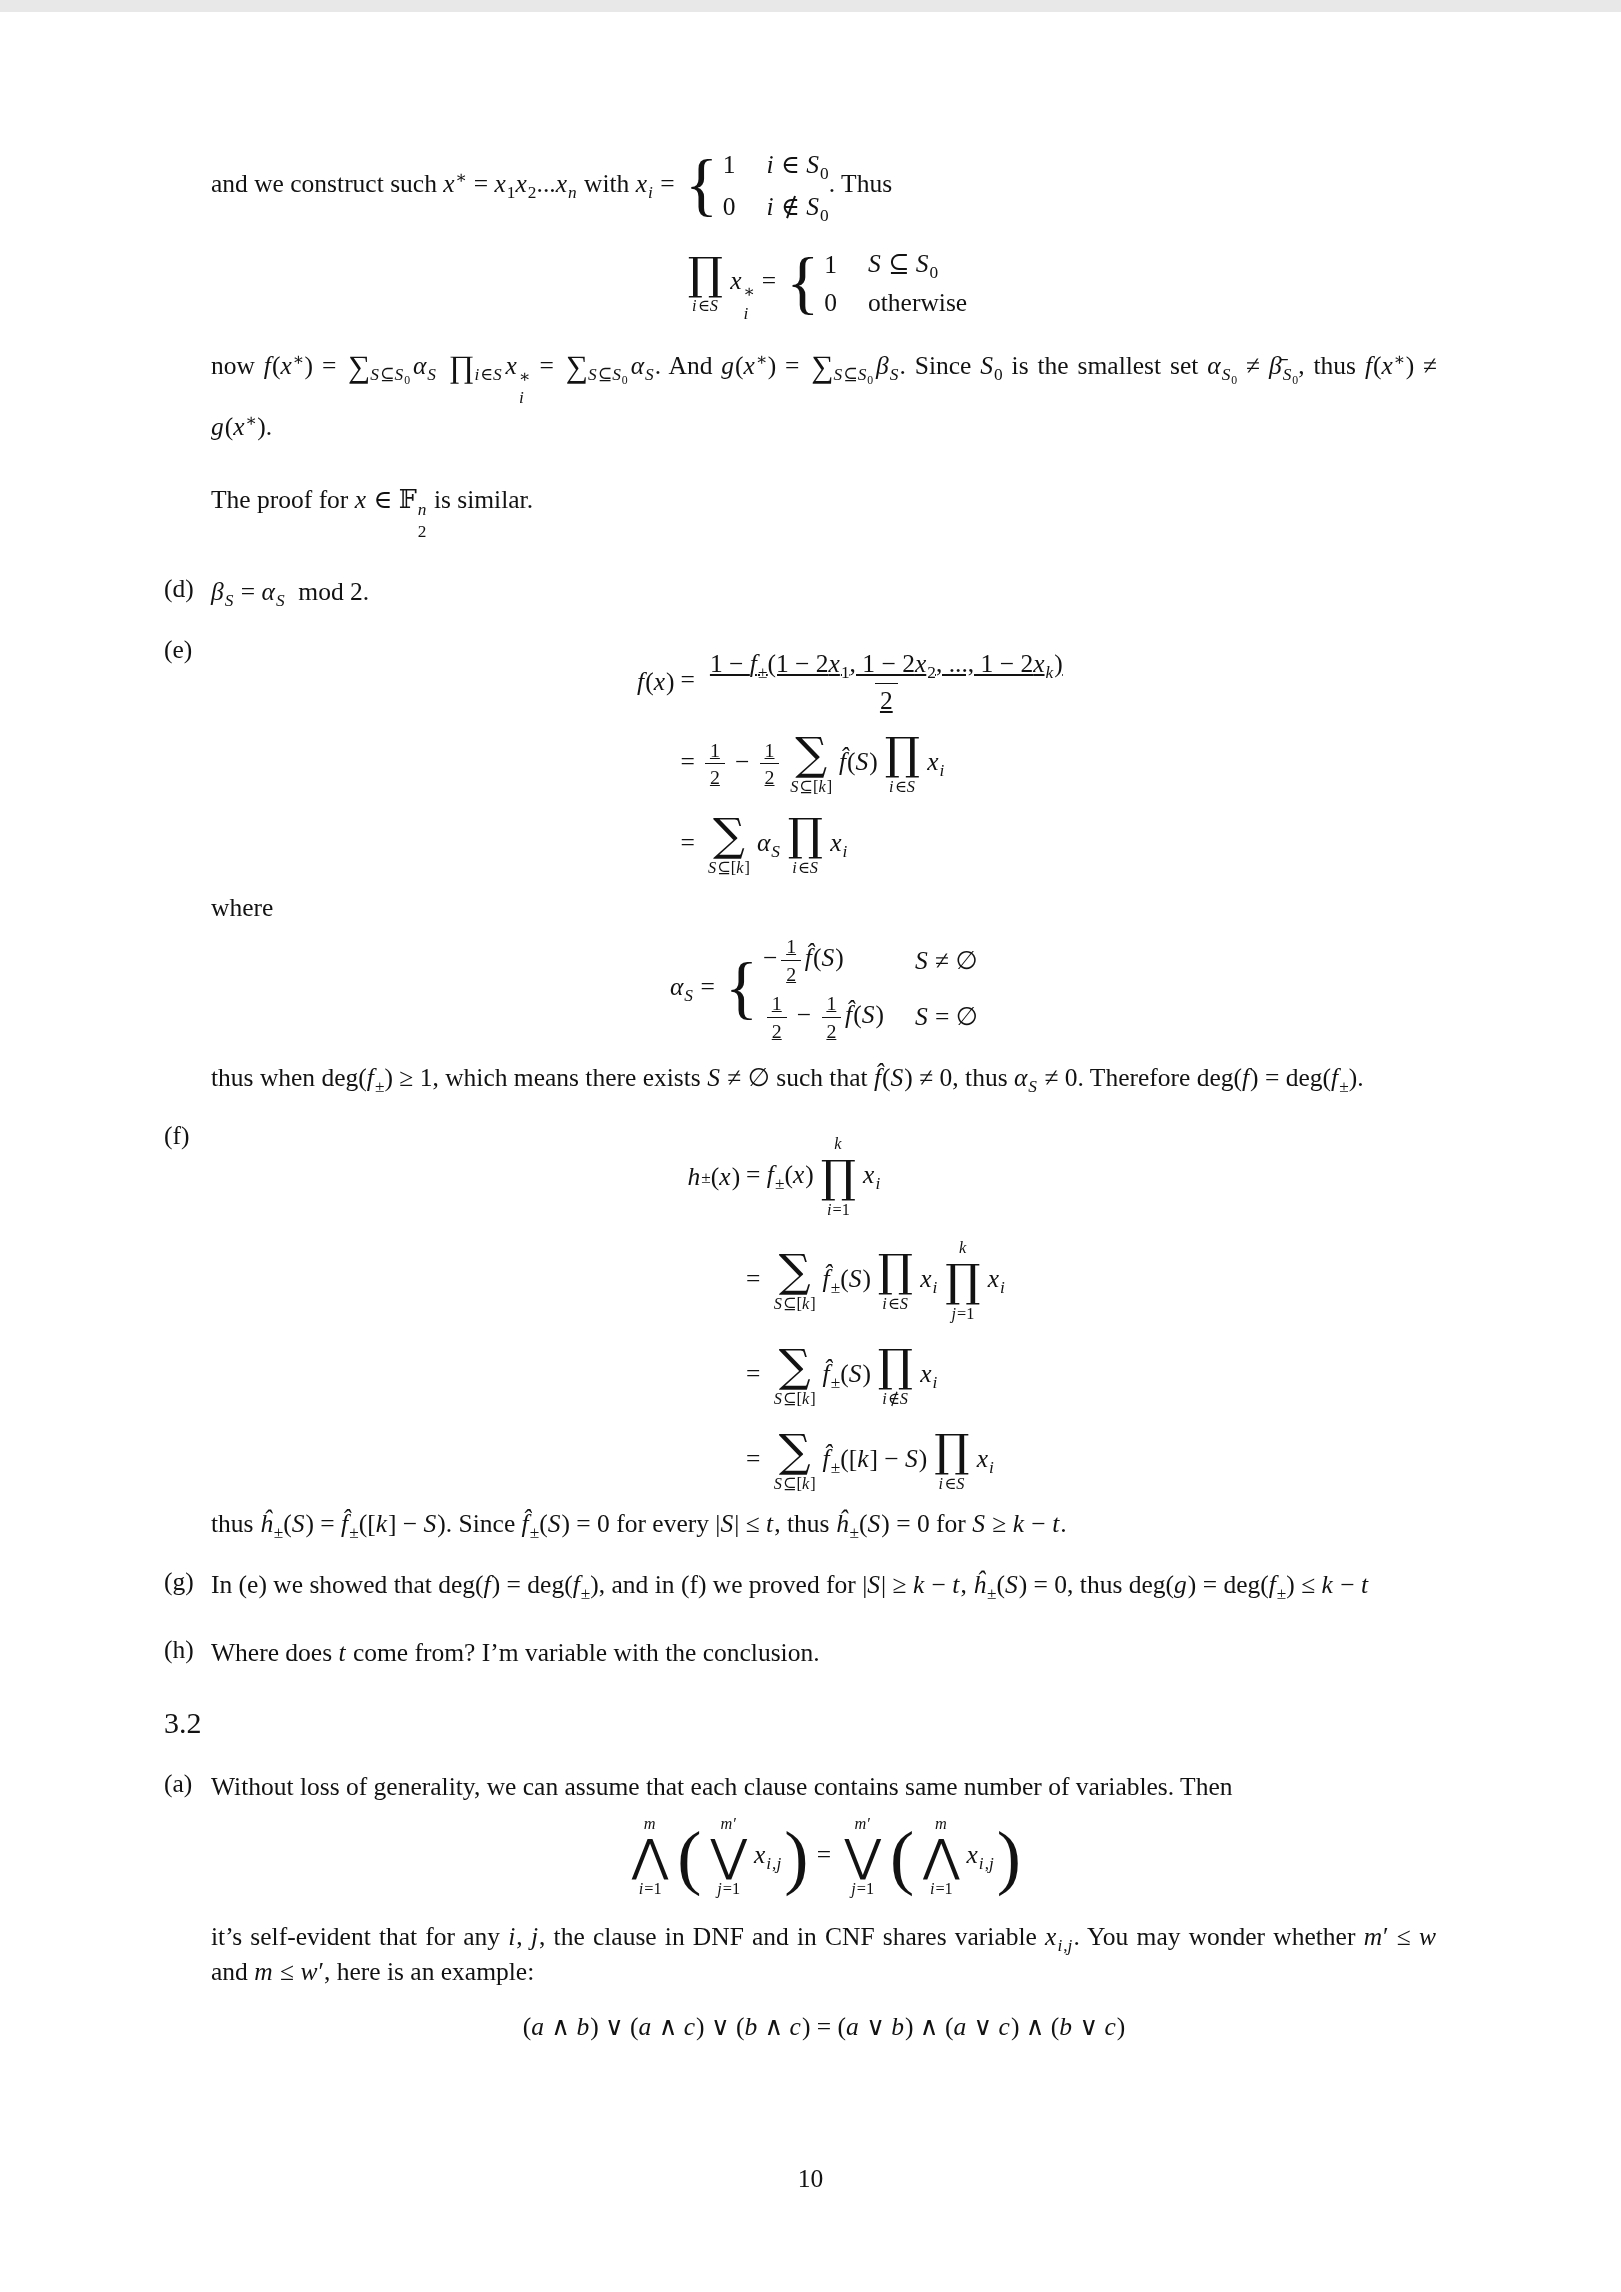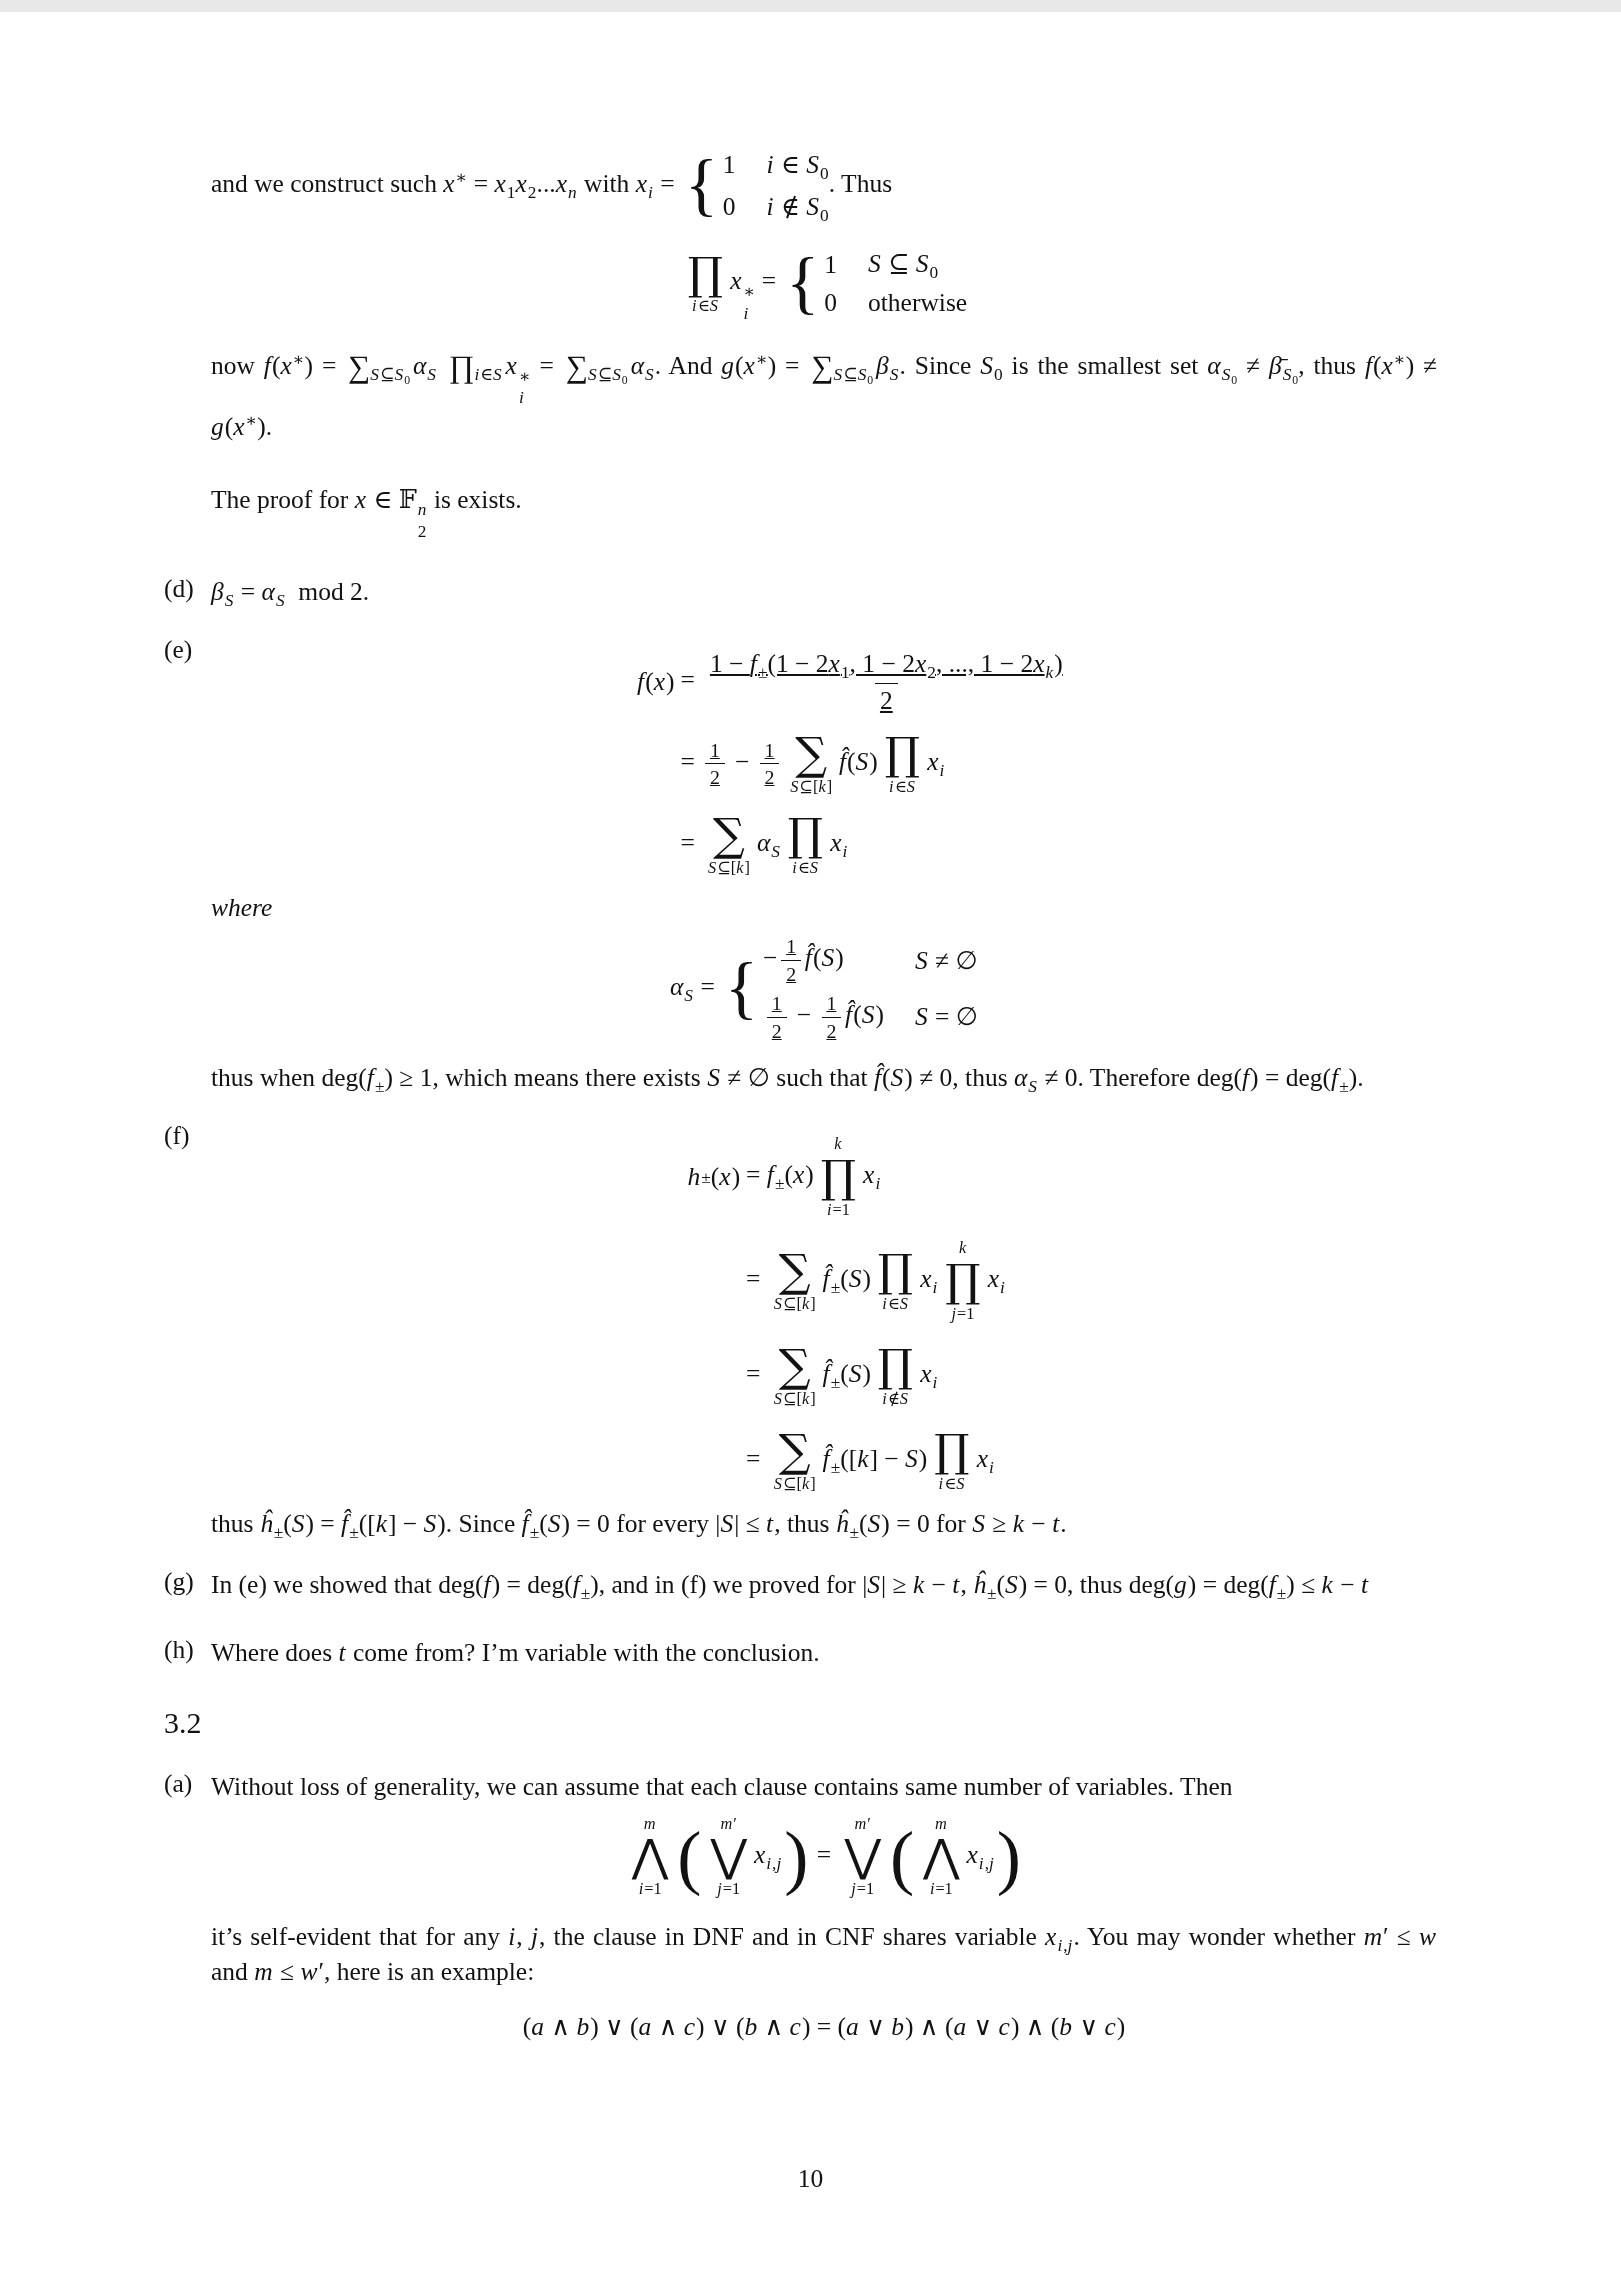--- a/index.html
+++ b/index.html
@@ -80,21 +80,21 @@
         </span></div>
 
     <div class="para" style="margin-bottom:37px;"><span class="rm">now </span><span class="it">f</span><span class="rm">(</span><span class="it">x</span><span class="sp"><span class="rm">∗</span></span><span class="rm">) = </span><span class="iop"><span class="g">∑</span><span class="sb"><span class="it">S</span><span class="rm">⊆</span><span class="it">S</span><span class="sb"><span class="rm">0</span></span></span></span><span class="it">α</span><span class="sb"><span class="it">S</span></span><span class="rm"> </span><span class="iop"><span class="g">∏</span><span class="sb"><span class="it">i</span><span class="rm">∈</span><span class="it">S</span></span></span><span class="it">x</span><span class="stack">
           <span class="st-sup"><span class="rm">∗</span></span>
           <span class="st-sub"><span class="it">i</span></span>
         </span><span class="rm"> = </span><span class="iop"><span class="g">∑</span><span class="sb"><span class="it">S</span><span class="rm">⊆</span><span class="it">S</span><span class="sb"><span class="rm">0</span></span></span></span><span class="it">α</span><span class="sb"><span class="it">S</span></span><span class="rm">.  And </span><span class="it">g</span><span class="rm">(</span><span class="it">x</span><span class="sp"><span class="rm">∗</span></span><span class="rm">) = </span><span class="iop"><span class="g">∑</span><span class="sb"><span class="it">S</span><span class="rm">⊆</span><span class="it">S</span><span class="sb"><span class="rm">0</span></span></span></span><span class="it">β</span><span class="sb"><span class="it">S</span></span><span class="rm">.  Since </span><span class="it">S</span><span class="sb"><span class="rm">0</span></span><span class="rm"> is the smallest set </span><span class="it">α</span><span class="sb"><span class="it">S</span><span class="sb"><span class="rm">0</span></span></span><span class="rm"> ≠ </span><span class="it">β̄</span><span class="sb"><span class="it">S</span><span class="sb"><span class="rm">0</span></span></span><span class="rm">, thus </span><span class="it">f</span><span class="rm">(</span><span class="it">x</span><span class="sp"><span class="rm">∗</span></span><span class="rm">) ≠ </span><span class="it">g</span><span class="rm">(</span><span class="it">x</span><span class="sp"><span class="rm">∗</span></span><span class="rm">).</span></div>
 
     <div class="para" style="margin-bottom:31px;"><span class="rm">The proof for </span><span class="it">x</span><span class="rm"> ∈ </span><span class="rm">𝔽</span><span class="stack">
           <span class="st-sup"><span class="it">n</span></span>
           <span class="st-sub"><span class="rm">2</span></span>
-        </span><span class="rm"> is exists.</span></div>
+        </span><span class="rm"> is similar.</span></div>
 
     <div class="li">
       <span class="lab">(d)</span>
       <div class="libody"><span class="it">β</span><span class="sb"><span class="it">S</span></span><span class="rm"> = </span><span class="it">α</span><span class="sb"><span class="it">S</span></span><span class="rm">&nbsp;&nbsp;mod 2.</span></div>
     </div>
 
     <div class="li">
       <span class="lab">(e)</span>
       <div class="libody">
         <div class="align">
@@ -130,21 +130,21 @@
             <span class="lhs"></span>
             <span class="rhs"><span class="rm">= </span><span class="bigop">
                   <span class="g">∑</span>
                   <span class="lim"><span class="it">S</span><span class="rm">⊆[</span><span class="it">k</span><span class="rm">]</span></span>
                 </span><span class="it">α</span><span class="sb"><span class="it">S</span></span><span class="bigop">
                   <span class="g">∏</span>
                   <span class="lim"><span class="it">i</span><span class="rm">∈</span><span class="it">S</span></span>
                 </span><span class="it">x</span><span class="sb"><span class="it">i</span></span></span>
           </div>
         </div>
-        <div class="para" style="margin-bottom:3.9px;font-style:italic;">where</div>
+        <div class="para" style="margin-bottom:3.9px;">where</div>
         <div class="disp" style="margin-bottom:17.6px;"><span class="it">α</span><span class="sb"><span class="it">S</span></span><span class="rm"> = </span><span class="cases">
               <span class="brace">{</span>
               <span class="cgrid">
                 <span class="ccell"><span class="rm">−</span><span class="frac">
                     <span class="num"><span class="rm">1</span></span>
                     <span class="den"><span class="rm">2</span></span>
                   </span><span class="it">f̂</span><span class="rm">(</span><span class="it">S</span><span class="rm">)</span></span>
                 <span class="ccell"><span class="it">S</span><span class="rm"> ≠ ∅</span></span>
                 <span class="ccell"><span class="frac">
                     <span class="num"><span class="rm">1</span></span>

